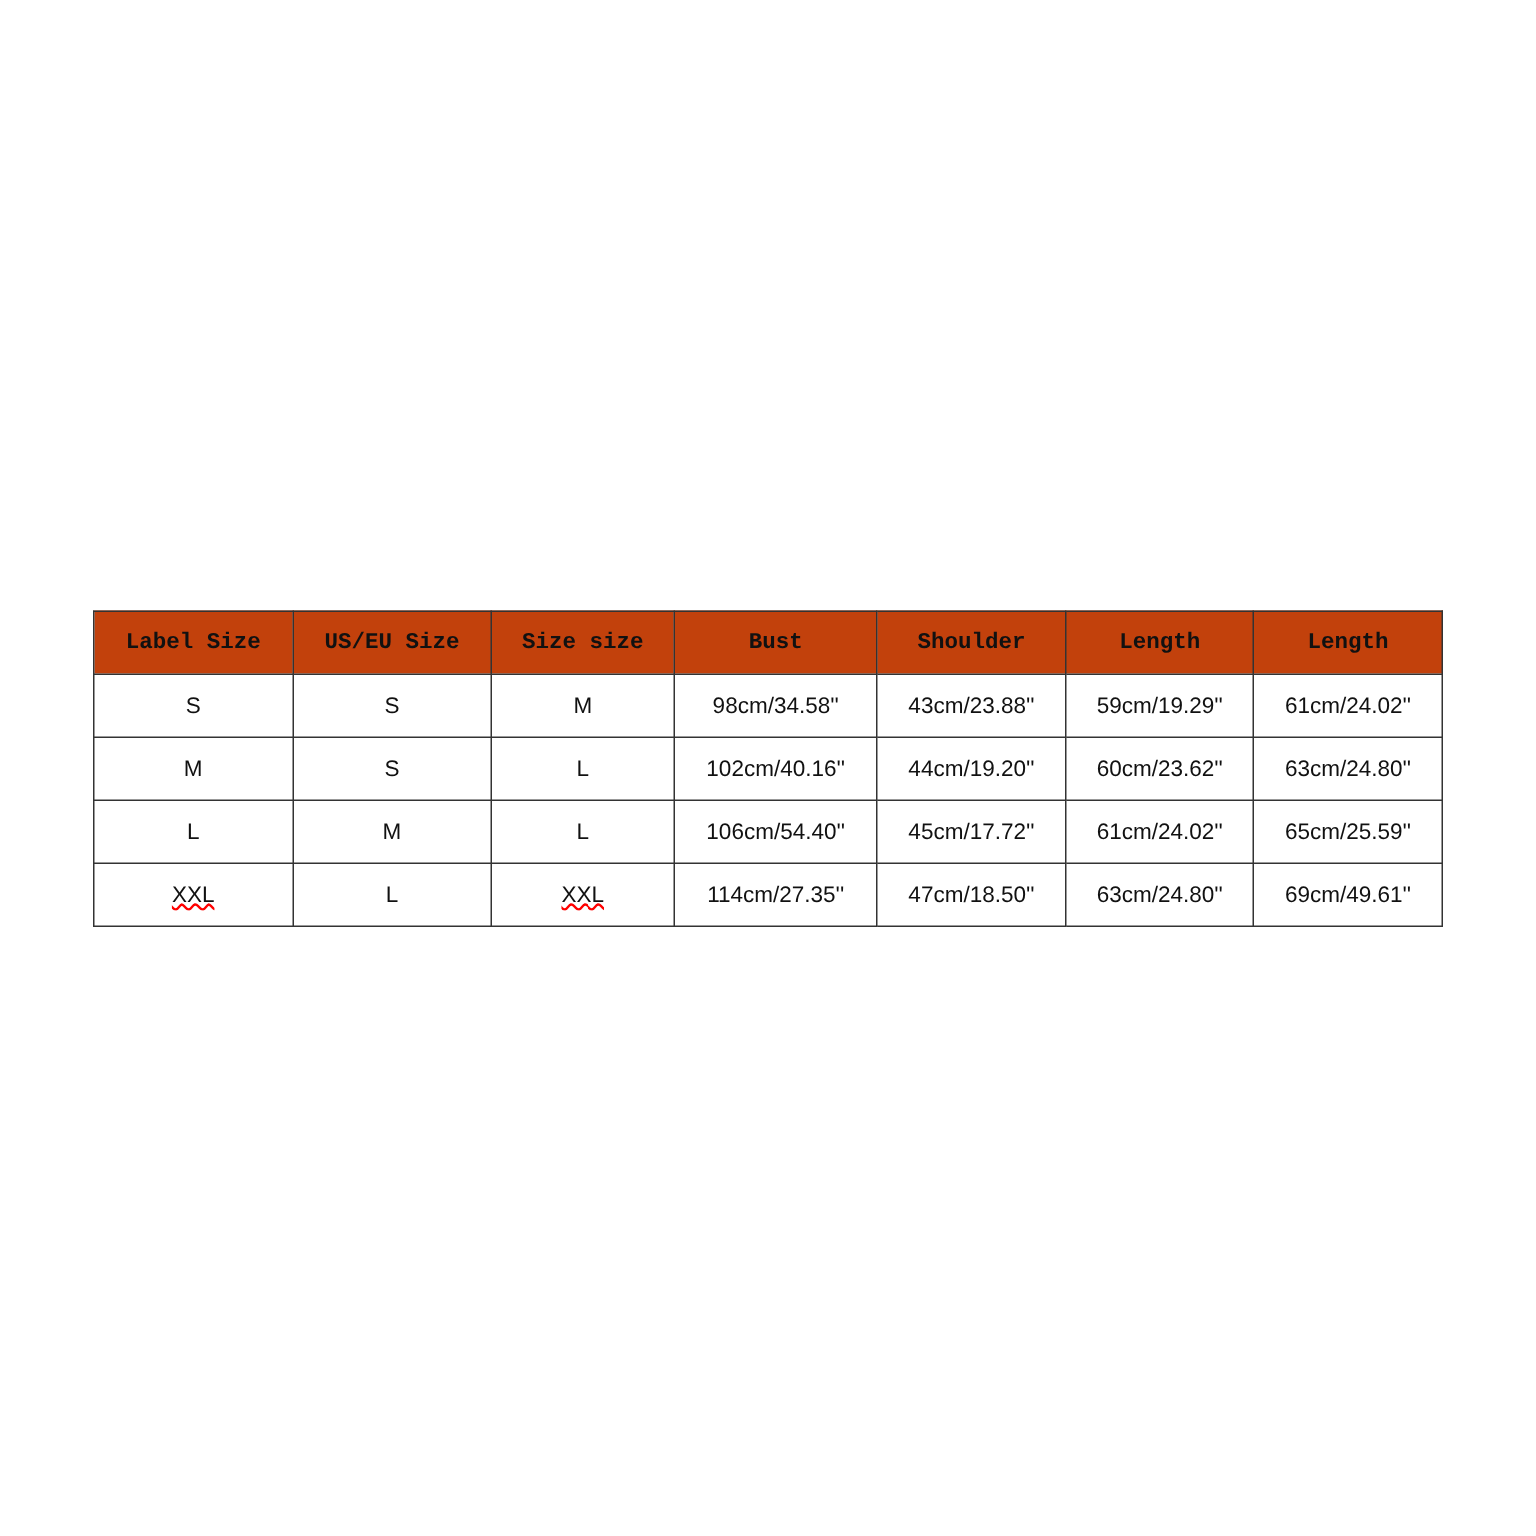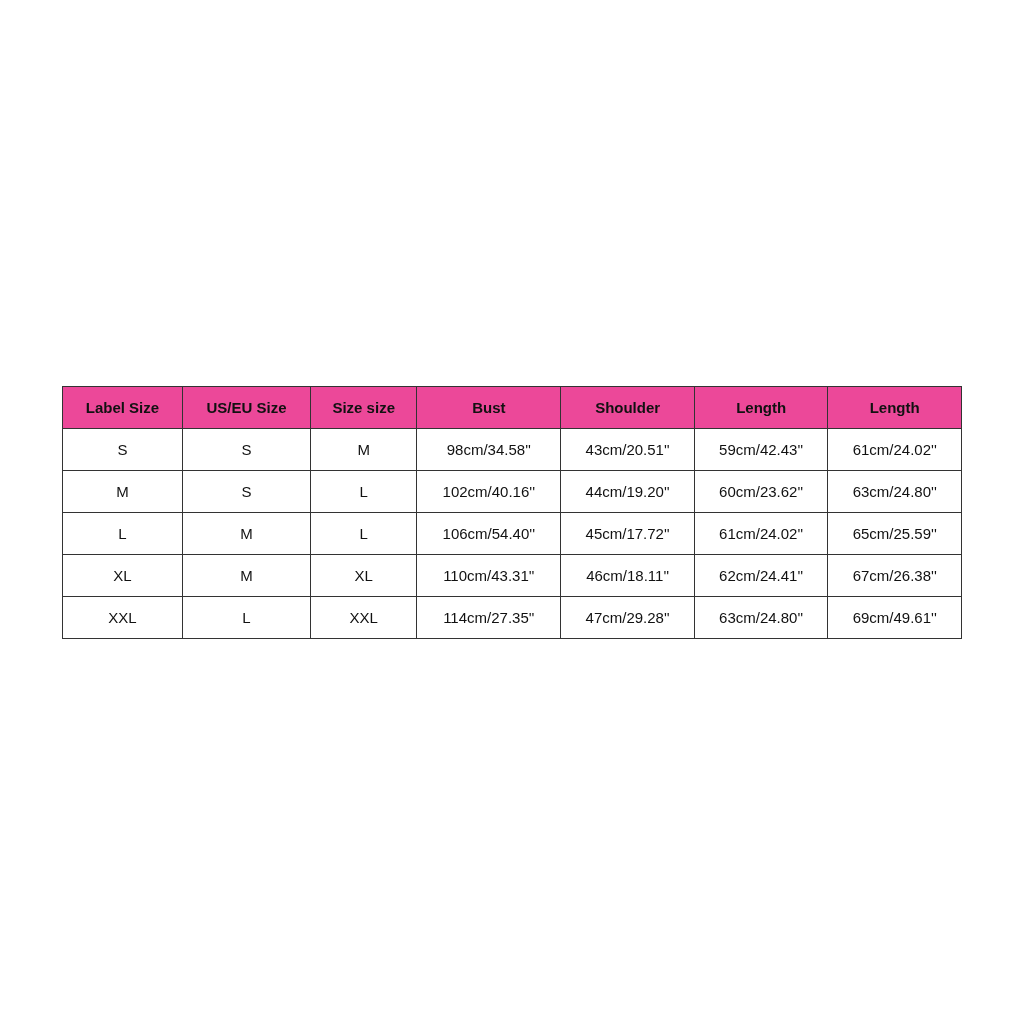--- a/index.html
+++ b/index.html
@@ -31,28 +31,30 @@
     th, td {
       border: 1px solid #333;
       padding: 12px 10px;
       text-align: center;
       font-size: 15px;
       color: #111;
     }
 
     thead th {
       font-weight: bold;
-      background-color: #ec4899;
+      background-color: #c2410c;
+      font-family: Liberation Mono, monospace;
     }
 
     tbody tr td {
       font-weight: normal;
     }
 
     .underline-red {
+      text-decoration: underline;
       text-decoration-color: red;
       text-decoration-style: wavy;
     }
   </style>
 </head>
 <body>
 
 <div class="table-container">
   <table>
     <thead>
@@ -65,22 +67,22 @@
         <th>Length</th>
         <th>Length</th>
       </tr>
     </thead>
     <tbody id="table-body">
     <tr>
           <td>S</td>
           <td>S</td>
           <td>M</td>
           <td>98cm/34.58''</td>
-          <td>43cm/20.51''</td>
-          <td>59cm/42.43''</td>
+          <td>43cm/23.88''</td>
+          <td>59cm/19.29''</td>
           <td>61cm/24.02''</td>
         </tr>
         <tr>
           <td>M</td>
           <td>S</td>
           <td>L</td>
           <td>102cm/40.16''</td>
           <td>44cm/19.20''</td>
           <td>60cm/23.62''</td>
           <td>63cm/24.80''</td>
@@ -88,32 +90,23 @@
         <tr>
           <td>L</td>
           <td>M</td>
           <td>L</td>
           <td>106cm/54.40''</td>
           <td>45cm/17.72''</td>
           <td>61cm/24.02''</td>
           <td>65cm/25.59''</td>
         </tr>
         <tr>
-          <td>XL</td>
-          <td>M</td>
-          <td>XL</td>
-          <td>110cm/43.31''</td>
-          <td>46cm/18.11''</td>
-          <td>62cm/24.41''</td>
-          <td>67cm/26.38''</td>
-        </tr>
-        <tr>
           <td class="underline-red">XXL</td>
           <td>L</td>
           <td class="underline-red">XXL</td>
           <td>114cm/27.35''</td>
-          <td>47cm/29.28''</td>
+          <td>47cm/18.50''</td>
           <td>63cm/24.80''</td>
           <td>69cm/49.61''</td>
         </tr>
       </tbody>
   </table>
 </div>
 
 </body></html>

